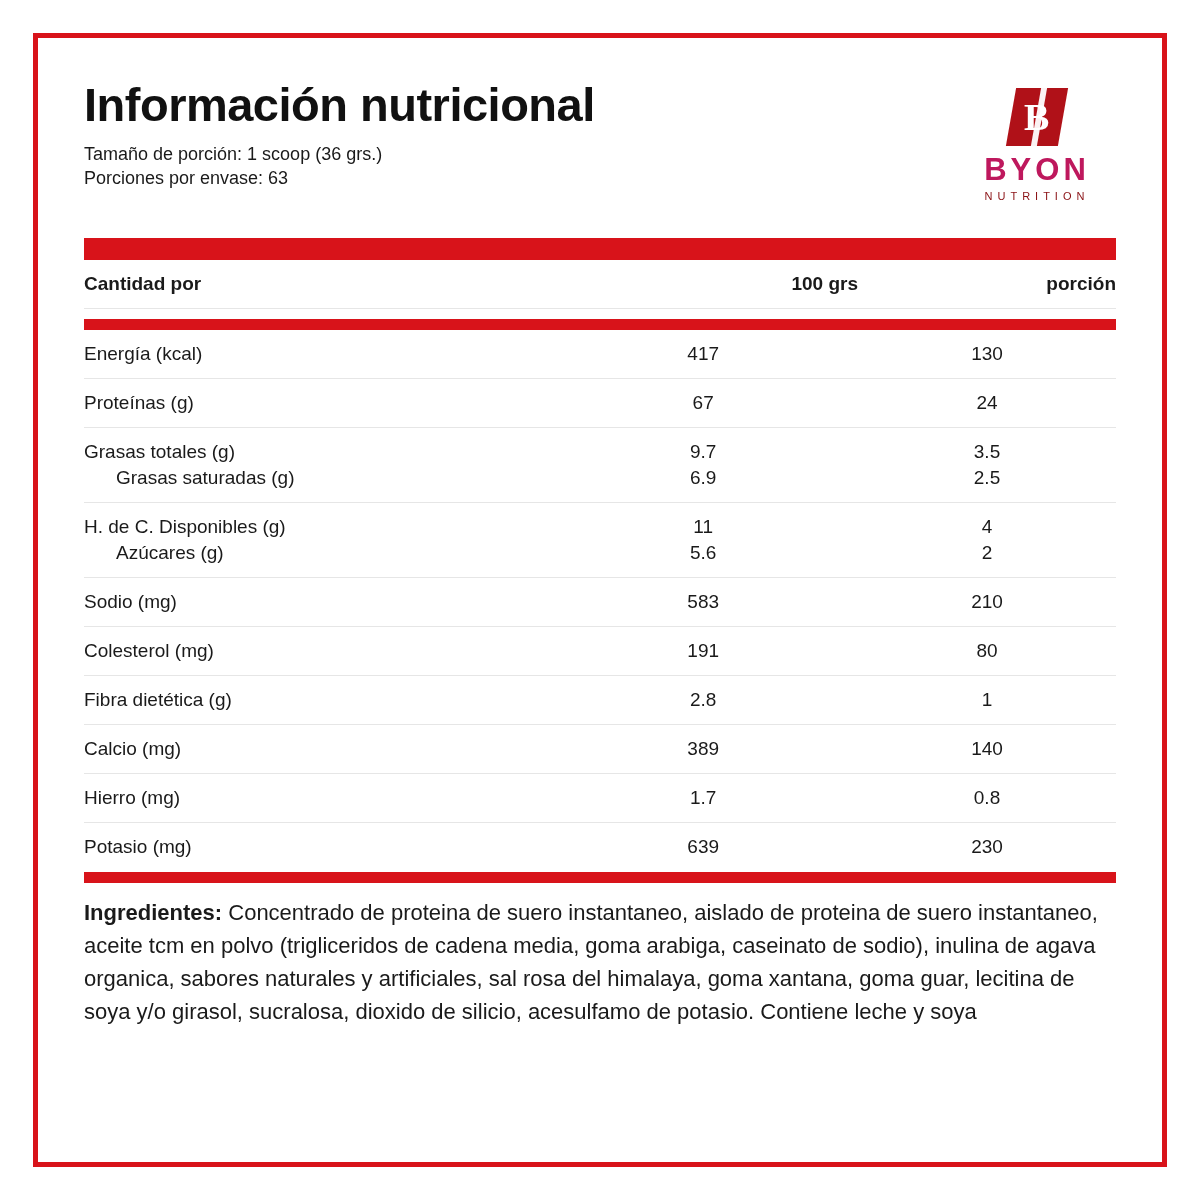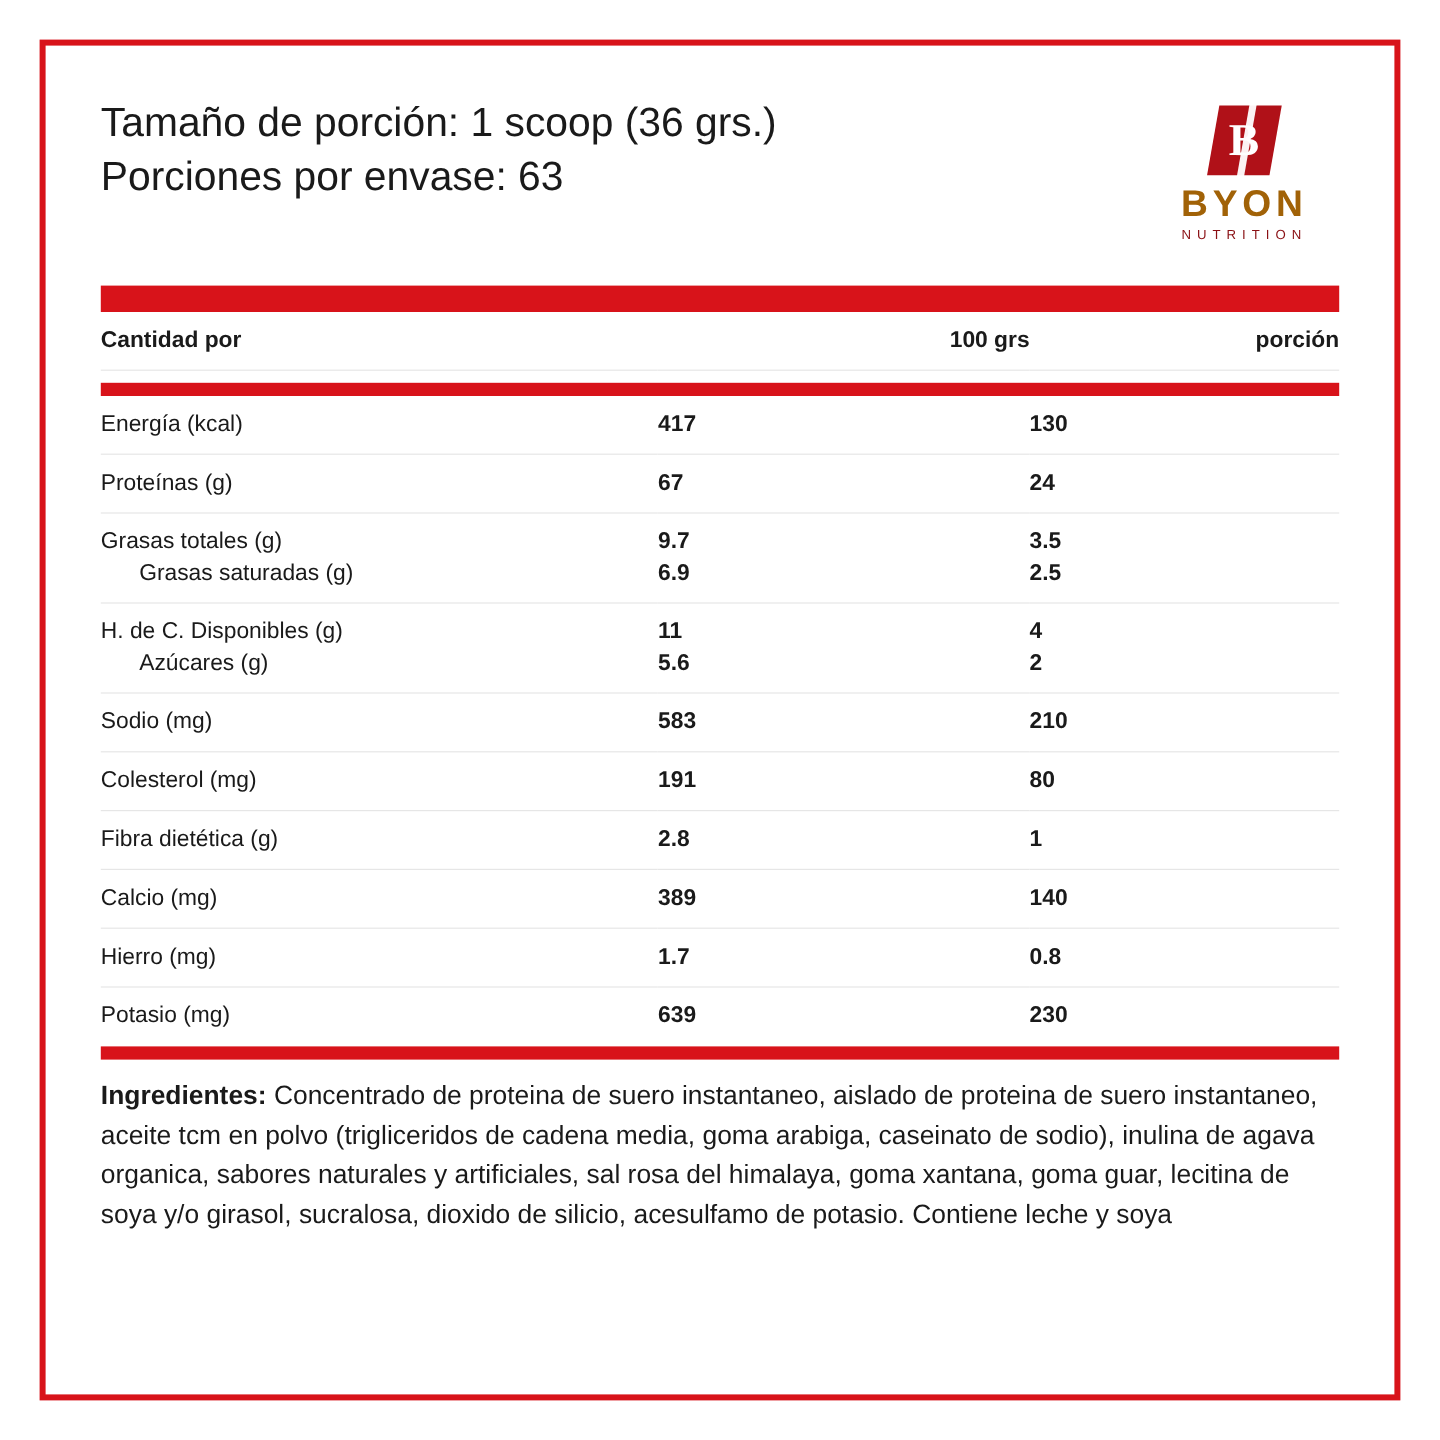--- a/index.html
+++ b/index.html
@@ -43,21 +43,21 @@
 
   .title {
     font-size: 47px;
     font-weight: bold;
     letter-spacing: -0.5px;
     line-height: 1.05;
     margin: 0 0 14px 0;
     color: #111111;
   }
   .serving-line {
-    font-size: 34px;
+    font-size: 18px;
     line-height: 1.32;
     color: #1a1a1a;
   }
 
   
   .logo {
     width: 158px;
     flex: 0 0 158px;
     text-align: center;
     padding-top: 6px;
@@ -95,21 +95,21 @@
     width: 6px;
     height: 68px;
     background: #ffffff;
     transform: translateX(-1px) skewX(0deg);
     opacity: 0.95;
   }
   .logo-name {
     font-size: 31px;
     font-weight: bold;
     letter-spacing: 4px;
-    color: #a16207;
+    color: #be185d;
     margin-top: 6px;
     line-height: 1;
     text-align: center;
   }
   .logo-sub {
     font-size: 11px;
     letter-spacing: 5px;
     color: #8a1014;
     margin-top: 6px;
     line-height: 1;
@@ -162,41 +162,42 @@
     padding-top: 0;
   }
   .nutri tbody tr.nb td { border-bottom: none; padding-bottom: 4px; }
 
   td.name { font-weight: normal; }
   td.name.indent {
     font-weight: normal;
     padding-left: 32px;
   }
   td.v100, td.vpor {
-    text-align: left;
-    font-weight: bold;
+    text-align: center;
+    font-weight: normal;
   }
 
   
   .ingredients {
     margin-top: 13px;
     font-size: 22px;
     line-height: 1.5;
     color: #1a1a1a;
   }
   .ingredients b { font-weight: bold; }
 </style>
 </head>
 <body>
 
 <div class="label-card">
   <div class="inner">
 
     <div class="header">
       <div class="header-text">
+        <div class="title">Información nutricional</div>
         <div class="serving-line">Tamaño de porción: 1 scoop (36 grs.)</div>
         <div class="serving-line">Porciones por envase: 63</div>
       </div>
 
       <div class="logo">
         <div class="logo-mark">
           <div class="logo-b">
             <span>B</span>
           </div>
         </div>

